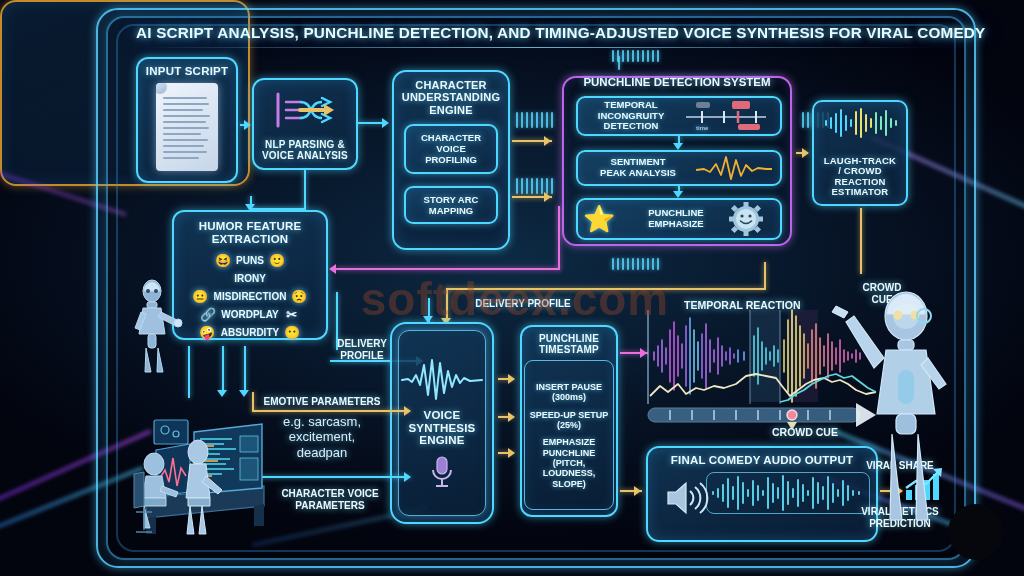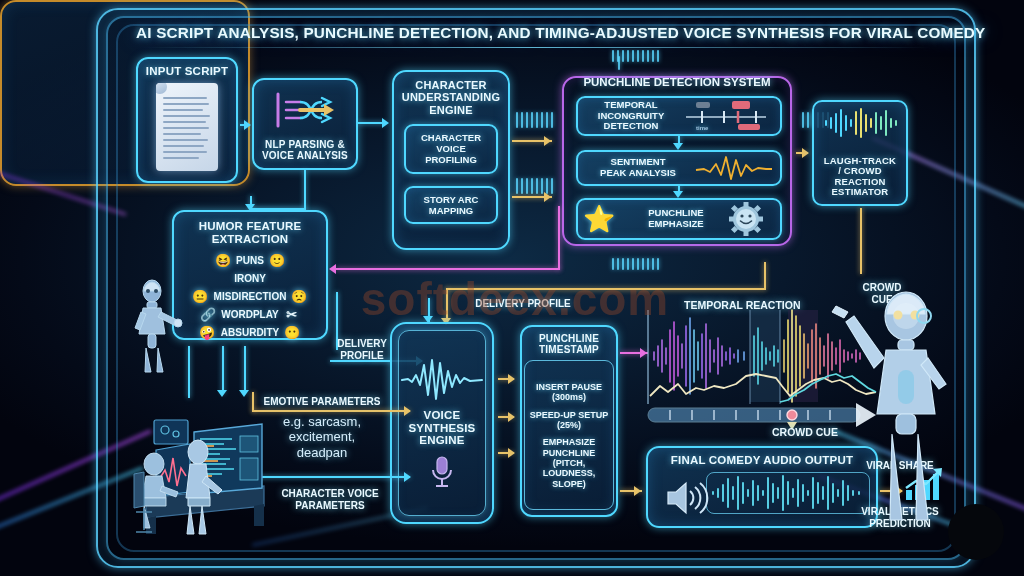--- a/index.html
+++ b/index.html
@@ -137,21 +137,21 @@
   .pts-item { font-size: 9px; font-weight: bold; line-height: 1.15; color:#eaf9ff; text-shadow:0 0 5px rgba(110,220,255,.8); }
 
   
   #temporal { position:absolute; left: 640px; top: 300px; width: 242px; height: 138px; }
   #temporal-title { position:absolute; left: 684px; top: 299px; font-size: 10.5px; font-weight:bold; color:#eaf9ff;
     text-shadow:0 0 7px rgba(120,225,255,.85); white-space:nowrap; }
   #crowd-cue-bottom { position:absolute; left: 772px; top: 426px; font-size: 10.5px; font-weight:bold; color:#eaf9ff;
     text-shadow:0 0 7px rgba(120,225,255,.85); white-space:nowrap; }
 
   
-  #final { left: 646px; top: 446px; width: 232px; height: 82px; border-radius: 13px; justify-content:flex-start; padding-top:6px;}
+  #final { left: 646px; top: 446px; width: 232px; height: 96px; border-radius: 13px; justify-content:flex-start; padding-top:6px;}
   #final .cap { font-size: 11.5px; }
   .final-wave-box { margin-top: 5px; width: 164px; height: 42px; border: 1.5px solid rgba(110,220,255,.7);
      border-radius: 8px; position: relative; left: 26px; }
   .speaker { position: absolute; left: 16px; top: 30px; }
 
   
   .flabel { position: absolute; color: #eaf9ff; font-weight: bold; font-size: 10px; text-align:center;
     text-shadow: 0 0 7px rgba(120,225,255,.8); line-height: 1.18; }
   #lab-delivery-profile-1 { left: 330px; top: 338px; width: 64px; }
   #lab-delivery-profile-2 { left: 468px; top: 298px; width: 110px; }

